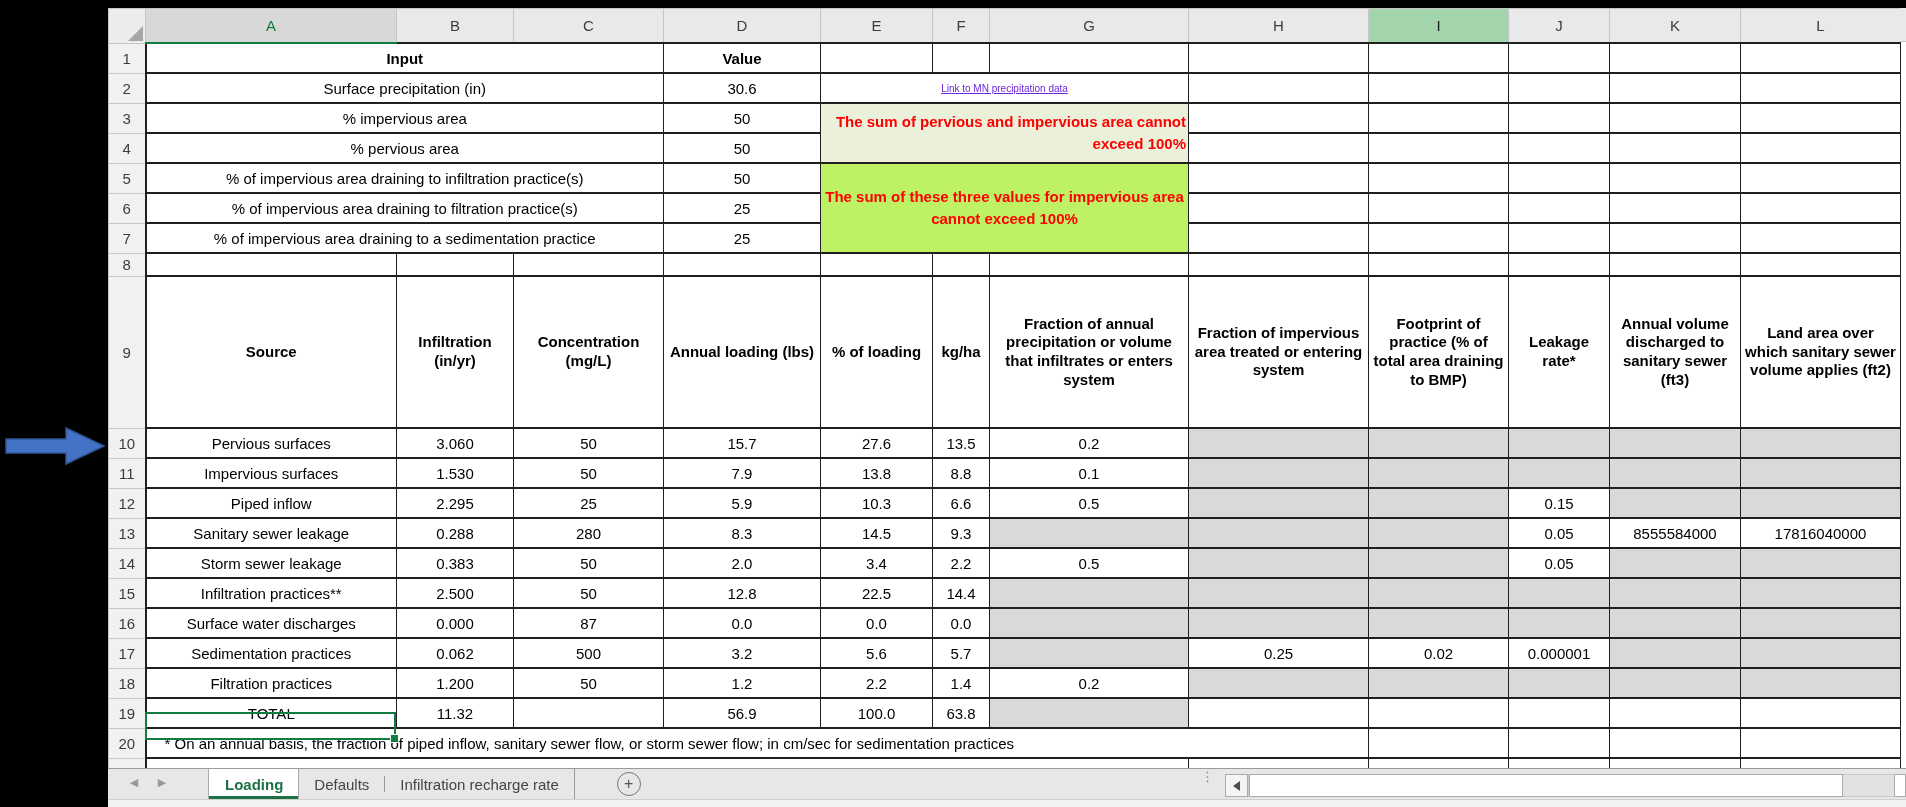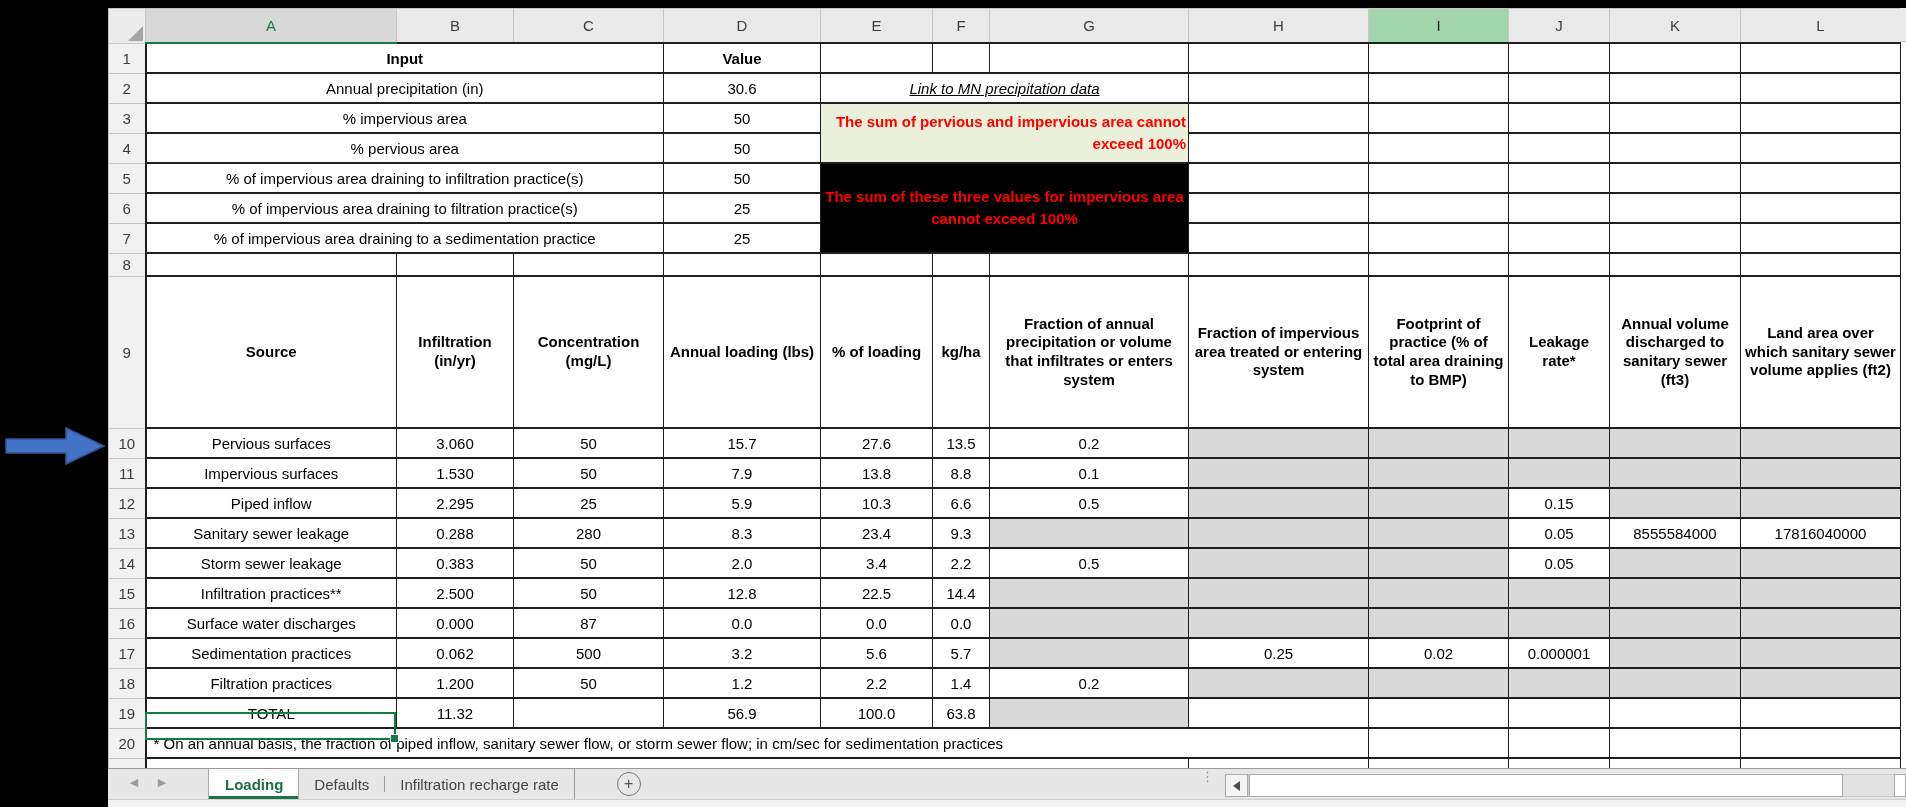--- a/index.html
+++ b/index.html
@@ -25,23 +25,23 @@
   tr.thin .c{border-bottom-width:1px;}
   tr.r1 .c,tr.r9 .c{border-top-width:2px;}
   .grid td:nth-child(2){border-left-width:2px;margin-top:44px;}
   tr.r8{height:21px;} tr.r8 .c{height:21px;}
   tr.r9 .c{height:146px;}
   .b{font-weight:bold;}
   .hd{font-weight:bold;white-space:normal;line-height:1.25;padding:2px 4px;}
   .gray{background:#D9D9D9;}
   .msg{font-weight:bold;color:#FF0000;white-space:normal;line-height:1.5;}
   .msgG{background:#EBF0DB;text-align:right;}
-  .msgO{background:#000000;margin-left:12px;}
-  .link{color:#000000;text-decoration:underline;font-size:15px;cursor:pointer;font-style:italic;}
-  .note{text-align:left;white-space:nowrap;overflow:visible;padding-left:7px;}
+  .msgO{background:#bef264;margin-left:12px;}
+  .link{color:#6d28d9;text-decoration:underline;font-size:10px;cursor:pointer;}
+  .note{text-align:left;white-space:nowrap;overflow:visible;padding-left:18px;}
   .note .em{font-weight:bold;font-style:italic;}
   
   .selbox{position:absolute;left:37px;top:704px;width:251px;height:28px;
           border:2px solid #107C41;box-sizing:border-box;pointer-events:none;}
   .selbox .hdl{position:absolute;right:-5px;bottom:-5px;width:7px;height:7px;
                background:#107C41;border:1px solid #fff;}
   .stubhdr{position:absolute;right:0;top:0;width:6px;height:33px;background:#E9E9E9;
            border-bottom:1px solid #C6C6C6;}
   
   .arrow{position:absolute;left:5px;top:426px;}
@@ -125,21 +125,21 @@
 <td class="c"></td>
 <td class="c"></td>
 <td class="c"></td>
 <td class="c"></td>
 <td class="c"></td>
 <td class="c"></td>
 </tr>
 
 <tr>
 <td class="rh">2</td>
-<td class="c" colspan="3">Annual precipitation (in)</td>
+<td class="c" colspan="3">Surface precipitation (in)</td>
 <td class="c">30.6</td>
 <td class="c link" colspan="3">Link to MN precipitation data</td>
 <td class="c"></td>
 <td class="c"></td>
 <td class="c"></td>
 <td class="c"></td>
 <td class="c"></td>
 </tr>
 
 <tr>
@@ -278,21 +278,21 @@
 <td class="c gray"></td>
 <td class="c gray"></td>
 </tr>
 
 <tr>
 <td class="rh">13</td>
 <td class="c">Sanitary sewer leakage</td>
 <td class="c">0.288</td>
 <td class="c">280</td>
 <td class="c">8.3</td>
-<td class="c">23.4</td>
+<td class="c">14.5</td>
 <td class="c">9.3</td>
 <td class="c gray"></td>
 <td class="c gray"></td>
 <td class="c gray"></td>
 <td class="c">0.05</td>
 <td class="c">8555584000</td>
 <td class="c">17816040000</td>
 </tr>
 
 <tr>

